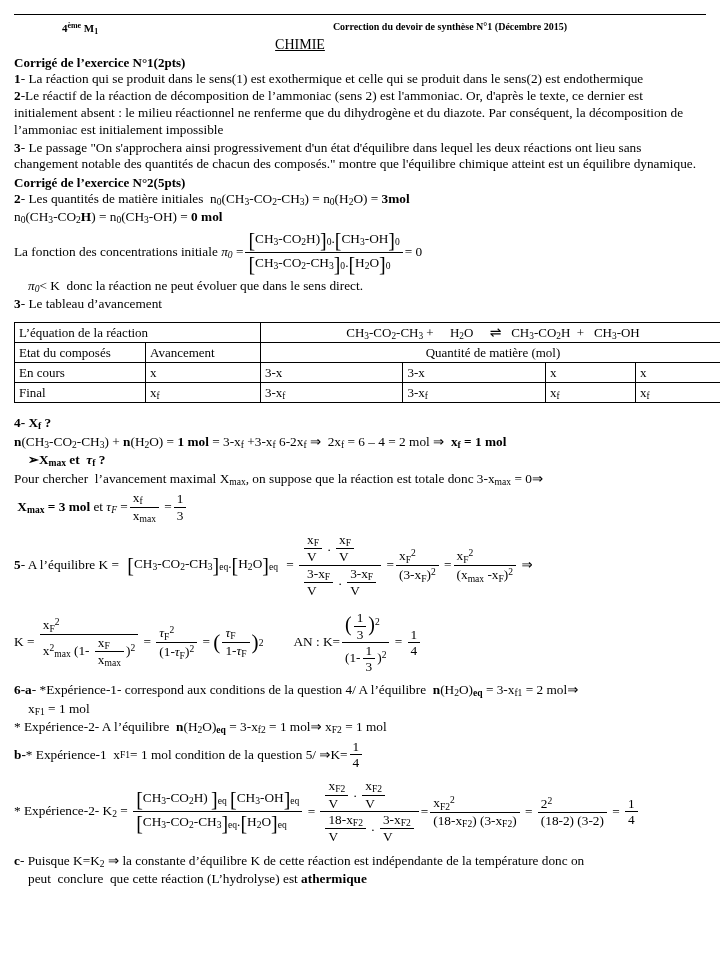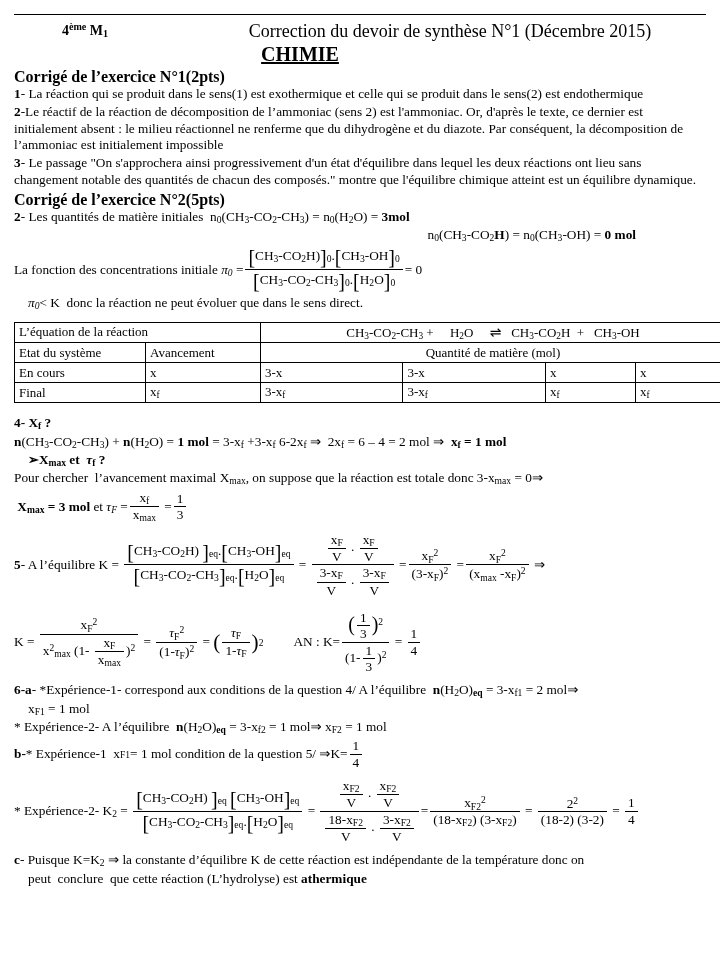--- a/index.html
+++ b/index.html
@@ -22,53 +22,52 @@
   .hline{border:0;border-top:1px solid #000;margin:0;}
   .topline{margin-top:4px;}
   .hdr{
     display:flex;
     align-items:flex-start;
     margin-top:6px;
   }
   .hdr-left{
     width:180px;
     font-weight:bold;
-    font-size:14px;
+    font-size:11px;
     padding-left:48px;
     box-sizing:border-box;
   }
   .hdr-mid{
     flex:1;
     text-align:center;
-    font-weight:normal;
-    font-size:18px;
+    font-weight:bold;
+    font-size:10px;
   }
   .center-title{
     text-align:center;
-    font-weight:bold;
-    font-size:20px;
+    font-weight:normal;
+    font-size:14px;
     text-decoration:underline;
     margin-top:1px;
     margin-bottom:2px;
     padding-right:120px;
   }
   sub{font-size:0.72em;vertical-align:-0.25em;}
   sup{font-size:0.72em;vertical-align:0.45em;}
   b,strong{font-weight:bold;}
   .b{font-weight:bold;}
   .u{text-decoration:underline;}
   p{margin:0 0 1px 0;line-height:1.26;}
-  .sec{font-weight:bold;font-size:16px;margin-top:2px;}
+  .sec{font-weight:bold;font-size:13px;margin-top:2px;}
   .indent{margin-left:14px;font-family:Liberation Serif, serif;}
-  .ctr{text-align:right;}
+  .ctr{text-align:left;}
   
   .frac{
     display:inline-block;
     vertical-align:middle;
-    text-align:center;
     line-height:1.15;
     margin:0 2px;
   }
   .frac .num{display:block;border-bottom:1px solid #000;padding:0 3px;}
   .frac .den{display:block;padding:0 3px;}
   .bk{font-size:1.5em;vertical-align:-0.22em;font-weight:300;}
   .eqline{display:flex;align-items:center;flex-wrap:wrap;margin:2px 0;}
   
   table.adv{
     border-collapse:collapse;
@@ -143,31 +142,34 @@
         <span class="bk">[</span>CH<sub>3</sub>-CO<sub>2</sub>-CH<sub>3</sub><span class="bk">]</span><sub>0</sub>.<span class="bk">[</span>H<sub>2</sub>O<span class="bk">]</span><sub>0</sub>
       </span>
     </span>
     <span>= 0</span>
   </div>
 
   <p class="indent">
     <i>π<sub>0</sub></i>&lt; K&nbsp; donc la réaction ne peut évoluer que dans le sens direct.
   </p>
 
+  <p>
+    <b>3</b><span>- Le tableau d’avancement</span>
+  </p>
 
   <table class="adv">
     <tbody>
         <tr>
       <td colspan="2" style="width:230px">L’équation de la réaction</td>
       <td colspan="4" class="tbl-c">
         CH<sub>3</sub>-CO<sub>2</sub>-CH<sub>3</sub> +&nbsp;&nbsp;&nbsp;&nbsp;&nbsp;H<sub>2</sub>O&nbsp;&nbsp;&nbsp;&nbsp;&nbsp;<span class="arrow">⇌</span>&nbsp;&nbsp; CH<sub>3</sub>-CO<sub>2</sub>H&nbsp; +&nbsp;&nbsp; CH<sub>3</sub>-OH
       </td>
     </tr>
     <tr>
-      <td style="width:122px">Etat du système</td>
+      <td style="width:122px">Etat du composés</td>
       <td style="width:106px">Avancement</td>
       <td colspan="4" class="tbl-c">Quantité de matière (mol)</td>
     </tr>
     <tr>
       <td>En cours</td>
       <td>x</td>
       <td>3-x</td>
       <td>3-x</td>
       <td>x</td>
       <td>x</td>
@@ -202,23 +204,20 @@
     &nbsp;=
     <span class="frac">
       <span class="num">1</span>
       <span class="den">3</span>
     </span>
   </div>
 
   <div class="eqline mt8">
     <b>5</b><span>- A l’équilibre K =</span>&nbsp;
     <span class="frac">
-      <span class="num">
-        <span class="bk">[</span>CH<sub>3</sub>-CO<sub>2</sub>H)&nbsp;<span class="bk">]</span><sub>eq</sub>.<span class="bk">[</span>CH<sub>3</sub>-OH<span class="bk">]</span><sub>eq</sub>
-      </span>
       <span class="den">
         <span class="bk">[</span>CH<sub>3</sub>-CO<sub>2</sub>-CH<sub>3</sub><span class="bk">]</span><sub>eq</sub>.<span class="bk">[</span>H<sub>2</sub>O<span class="bk">]</span><sub>eq</sub>
       </span>
     </span>
     &nbsp;=&nbsp;
     <span class="frac">
       <span class="num">
         <span class="frac"><span class="num">x<sub>F</sub></span><span class="den">V</span></span> .
         <span class="frac"><span class="num">x<sub>F</sub></span><span class="den">V</span></span>
       </span>

